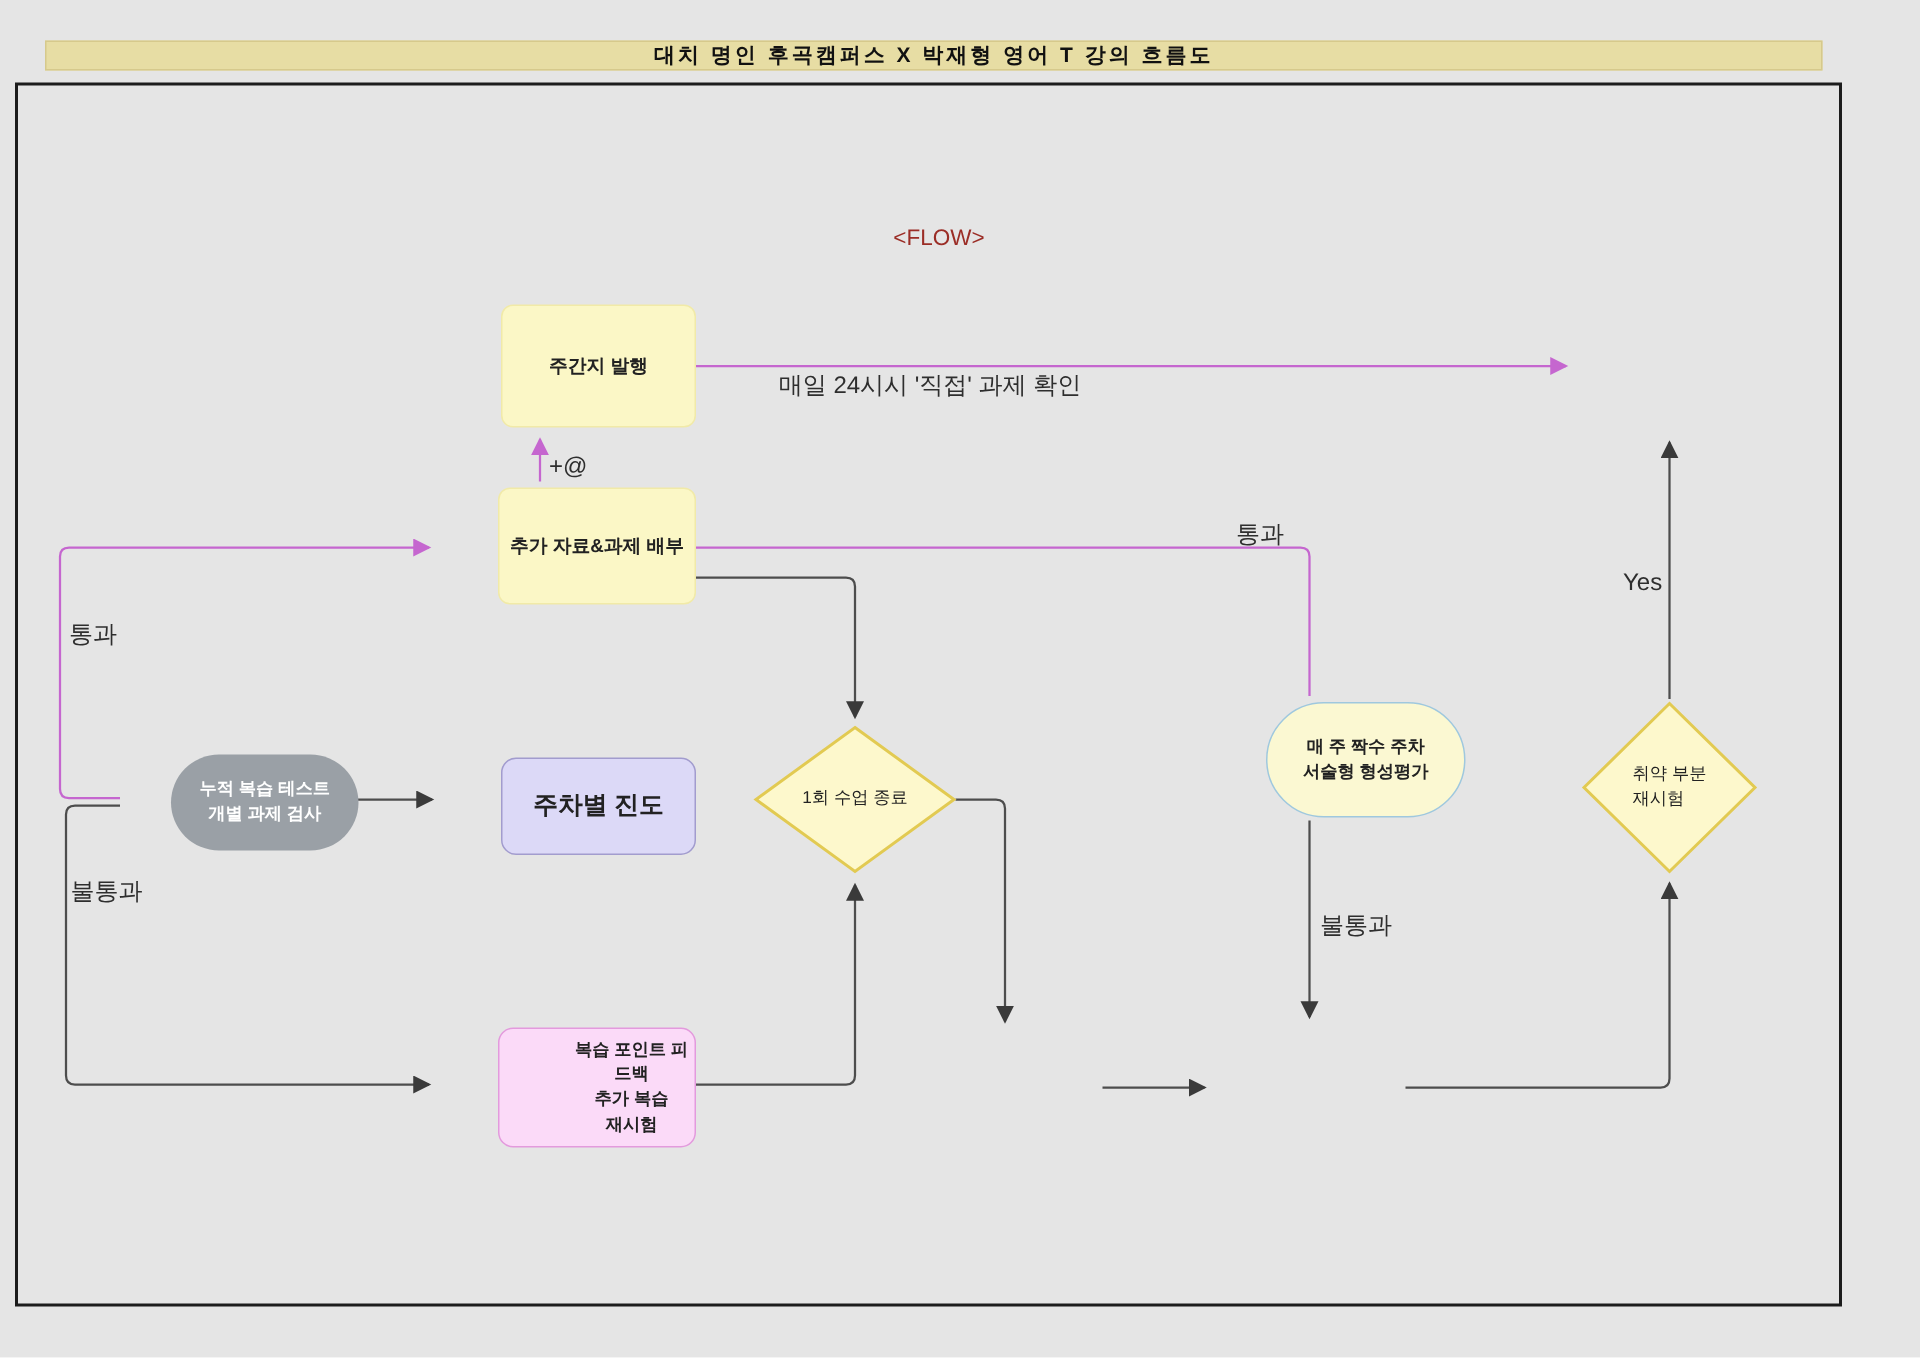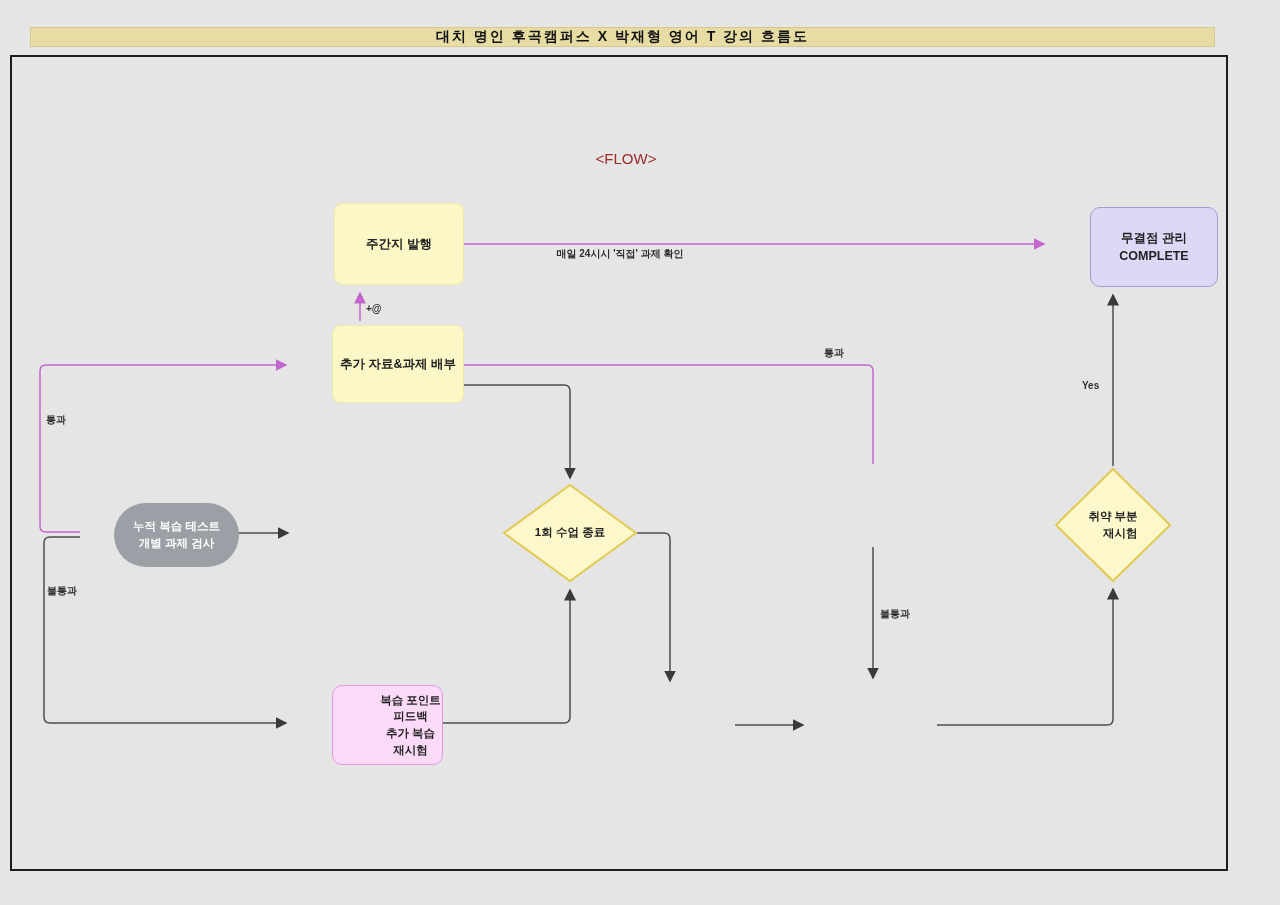--- a/index.html
+++ b/index.html
@@ -22,23 +22,23 @@
   .yellow{background:#fbf7c6;border:1px solid #f1eaa8;border-radius:8px;font-size:12.5px;}
   .lavender{background:#dcd9f7;border:1.5px solid #a29cce;border-radius:10px;font-size:12.5px;}
   .gray-stadium{background:#9aa0a6;border-radius:32px;color:#fff;font-size:11.5px;}
   .blue-stadium{background:#fbf8d2;border:1.5px solid #9fc8de;border-radius:40px;font-size:11.5px;}
   .pinkbox{background:#fbdaf8;border:1.5px solid #e39add;border-radius:10px;font-size:11.5px;}
   .tealbox{background:#cdf7ec;border:1.5px solid #45c7b3;border-radius:10px;font-size:12.5px;}
   .big{font-size:16.5px;}
   .diamond{position:absolute;z-index:2;}
   .diamond svg{position:absolute;left:0;top:0;}
   .diamond .dlabel{position:absolute;left:0;top:0;width:100%;height:100%;
-        display:flex;align-items:center;justify-content:center;text-align:right;
-        white-space:pre-line;font-weight:bold;font-size:11.5px;color:#222;line-height:1.5;}
-  .elabel{position:absolute;font-size:10px;font-weight:bold;color:#2e2e2e;z-index:2;}
+        display:flex;align-items:center;justify-content:center;text-align:left;
+        white-space:pre-line;font-weight:normal;font-size:11.5px;color:#222;line-height:1.5;}
+  .elabel{position:absolute;font-size:16px;font-weight:normal;color:#2e2e2e;z-index:2;}
   .center240{width:240px;text-align:center;}
 </style>
 </head>
 <body>
 
 <div class="page">
 
   <div class="title-bar">
     <span>대치 명인 후곡캠퍼스 X 박재형 영어 T 강의 흐름도</span>
   </div>
@@ -70,46 +70,47 @@
       <path d="M 637,533 L 664,533 Q 670,533 670,539 L 670,681" marker-end="url(#arrow-dark)"></path>
       <path d="M 735,725 L 803,725" marker-end="url(#arrow-dark)"></path>
       <path d="M 873,547 L 873,678" marker-end="url(#arrow-dark)"></path>
       <path d="M 937,725 L 1107,725 Q 1113,725 1113,719 L 1113,589" marker-end="url(#arrow-dark)"></path>
       <path d="M 1113,466 L 1113,295" marker-end="url(#arrow-dark)"></path>
     </g>
   </svg>
 
   <div class="node yellow" style="left:296px;top:203px;width:130px;height:82px;">주간지 발행</div>
 
-  <div class="node lavender" style="left:1052px;top:207px;width:128px;height:80px;">무결점 관리
-COMPLETE</div>
 
   <div class="node gray-stadium" style="left:76px;top:503px;width:125px;height:64px;">누적 복습 테스트
 개별 과제 검사</div>
 
   <div class="node yellow" style="left:294px;top:325px;width:132px;height:78px;">추가 자료&amp;과제 배부</div>
 
+  <div class="node lavender big" style="left:296px;top:505px;width:130px;height:65px;">주차별 진도</div>
 
   <div class="diamond" style="left:502px;top:483px;width:136px;height:100px;">
     <svg width="136" height="100">
       <polygon points="68,2 134,50 68,98 2,50" fill="#fdf8cc" stroke="#e2ca52" stroke-width="2"></polygon>
     </svg>
     <div class="dlabel">1회 수업 종료</div>
   </div>
 
+  <div class="node blue-stadium" style="left:806px;top:468px;width:133px;height:77px;">매 주 짝수 주차
+서술형 형성평가</div>
 
   <div class="diamond" style="left:1054px;top:467px;width:118px;height:116px;">
     <svg width="118" height="116">
       <polygon points="59,2 116,58 59,114 2,58" fill="#fdf8cc" stroke="#e2ca52" stroke-width="2"></polygon>
     </svg>
     <div class="dlabel">취약 부분
 재시험</div>
   </div>
 
-  <div class="node pinkbox" style="left:294px;top:685px;width:111px;height:80px;padding-left:46px;">복습 포인트 피드백
+  <div class="node pinkbox" style="left:294px;top:685px;width:132px;height:80px;padding-left:46px;">복습 포인트 피드백
 추가 복습
 재시험</div>
 
 
 
   <div class="elabel center240" style="left:500px;top:247px;">매일 24시시 '직접' 과제 확인</div>
   <div class="elabel" style="left:366px;top:303px;">+@</div>
   <div class="elabel" style="left:46px;top:413px;">통과</div>
   <div class="elabel" style="left:47px;top:584px;">불통과</div>
   <div class="elabel" style="left:824px;top:346px;">통과</div>

